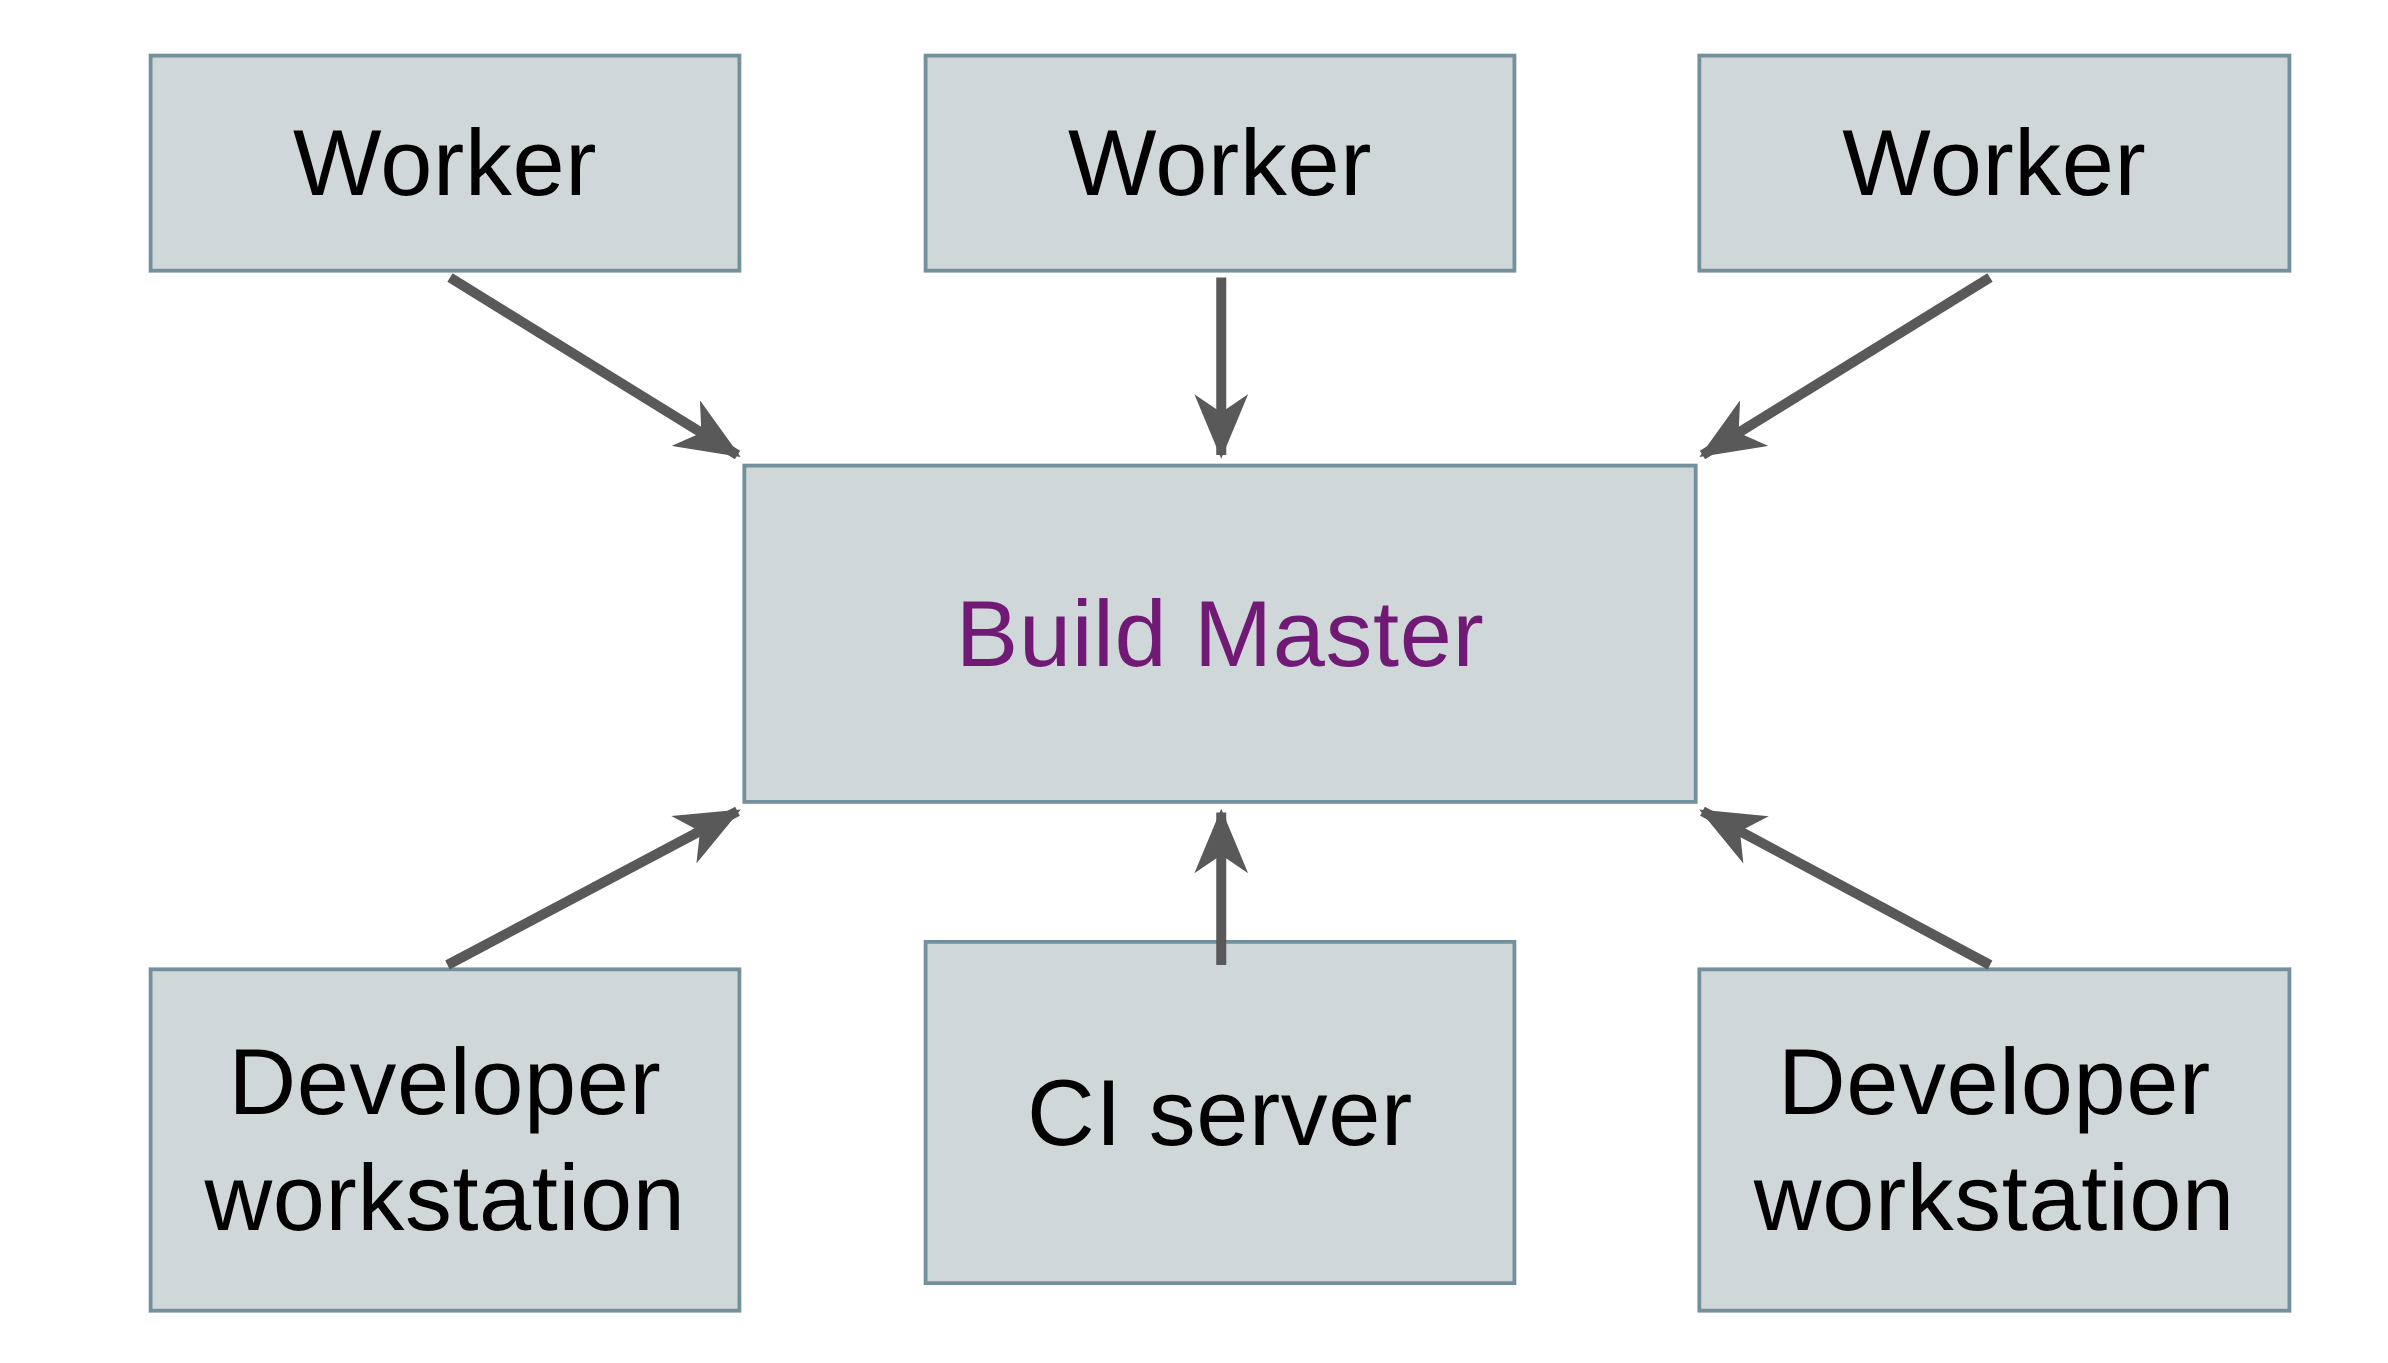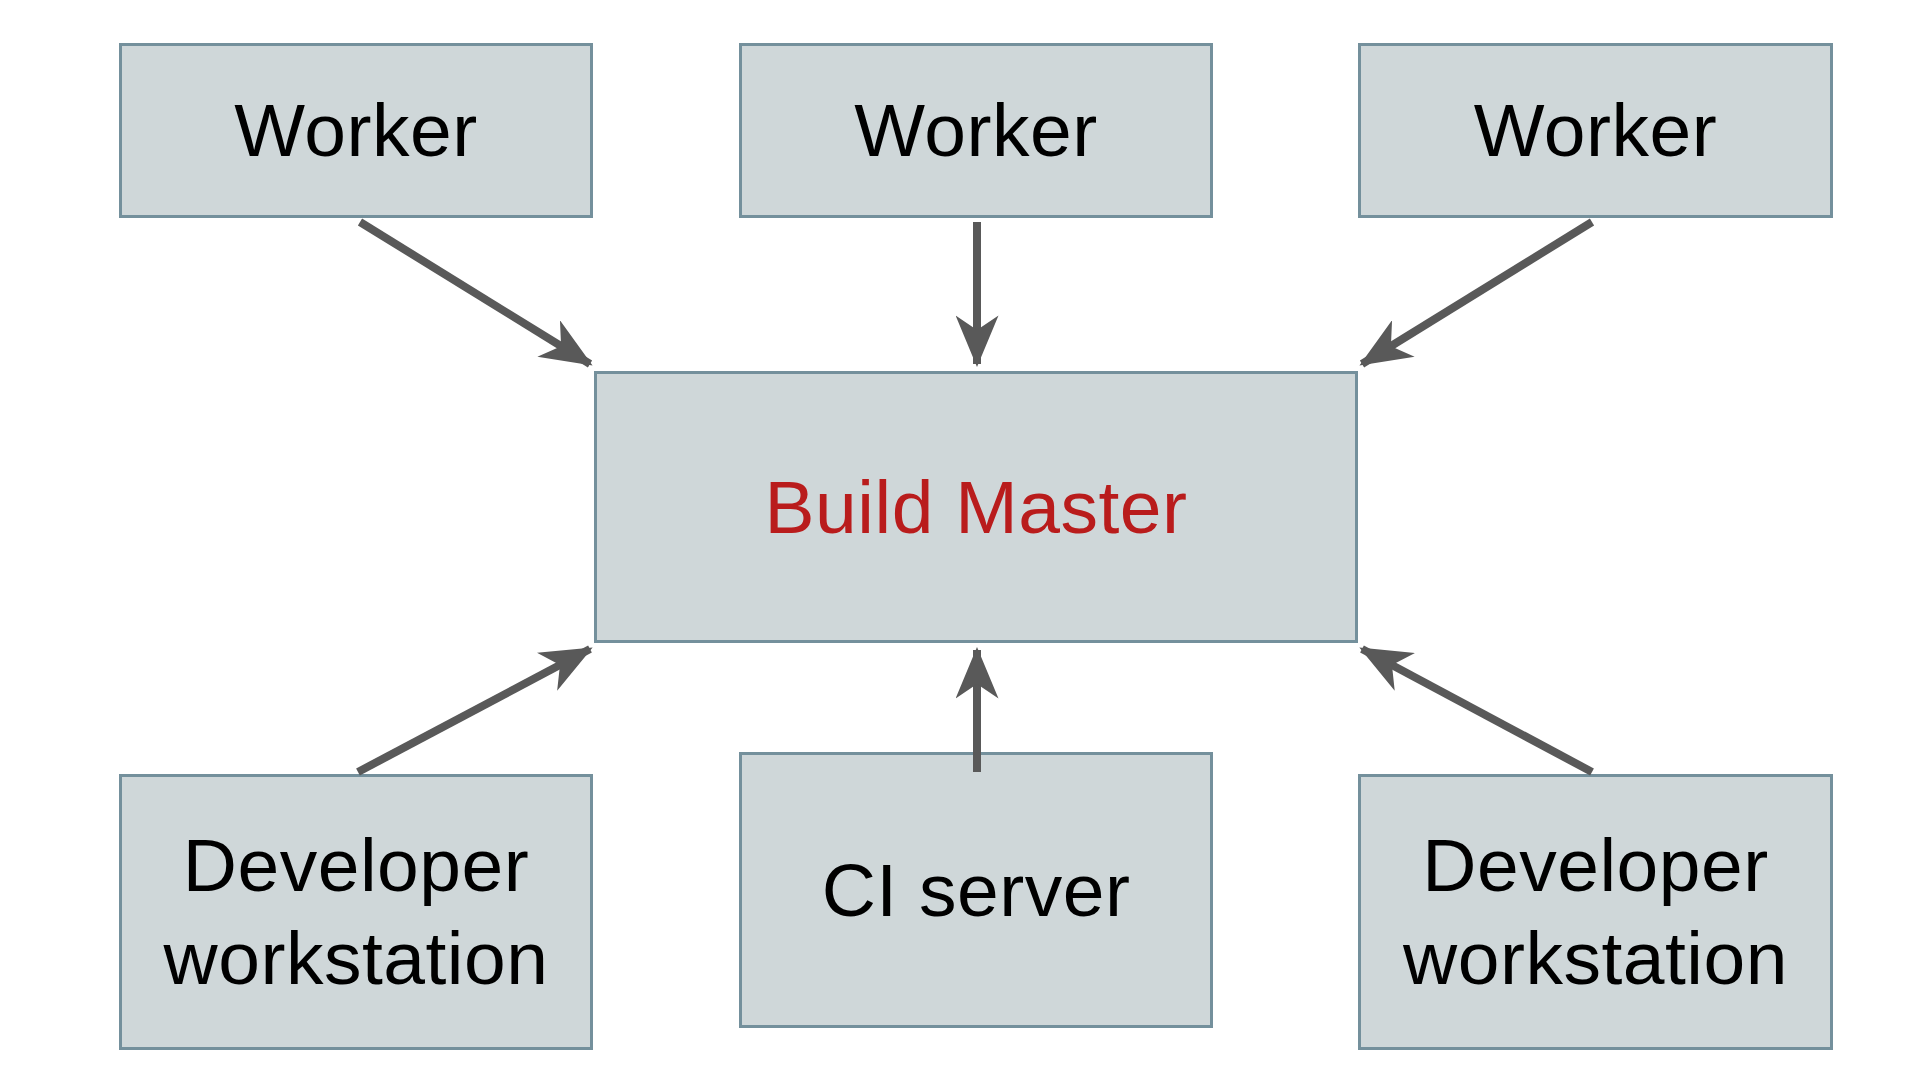--- a/index.html
+++ b/index.html
@@ -64,21 +64,21 @@
       <div class="node" style="left: 119px; top: 43px; width: 474px; height: 175px; background: rgb(207, 215, 217); border: 3px solid rgb(116, 144, 156);">
         <span class="node-label" style="color: rgb(0, 0, 0);">Worker</span>
       </div>
       <div class="node" style="left: 739px; top: 43px; width: 474px; height: 175px; background: rgb(207, 215, 217); border: 3px solid rgb(116, 144, 156);">
         <span class="node-label" style="color: rgb(0, 0, 0);">Worker</span>
       </div>
       <div class="node" style="left: 1358px; top: 43px; width: 475px; height: 175px; background: rgb(207, 215, 217); border: 3px solid rgb(116, 144, 156);">
         <span class="node-label" style="color: rgb(0, 0, 0);">Worker</span>
       </div>
       <div class="node" style="left: 594px; top: 371px; width: 764px; height: 272px; background: rgb(207, 215, 217); border: 3px solid rgb(116, 144, 156);">
-        <span class="node-label" style="color: #b91c1c;">Build Master</span>
+        <span class="node-label" style="color: #701a75;">Build Master</span>
       </div>
       <div class="node" style="left: 119px; top: 774px; width: 474px; height: 276px; background: rgb(207, 215, 217); border: 3px solid rgb(116, 144, 156);">
         <span class="node-label" style="color: rgb(0, 0, 0);">Developer workstation</span>
       </div>
       <div class="node" style="left: 739px; top: 752px; width: 474px; height: 276px; background: rgb(207, 215, 217); border: 3px solid rgb(116, 144, 156);">
         <span class="node-label" style="color: rgb(0, 0, 0);">CI server</span>
       </div>
       <div class="node" style="left: 1358px; top: 774px; width: 475px; height: 276px; background: rgb(207, 215, 217); border: 3px solid rgb(116, 144, 156);">
         <span class="node-label" style="color: rgb(0, 0, 0);">Developer workstation</span>
       </div>

